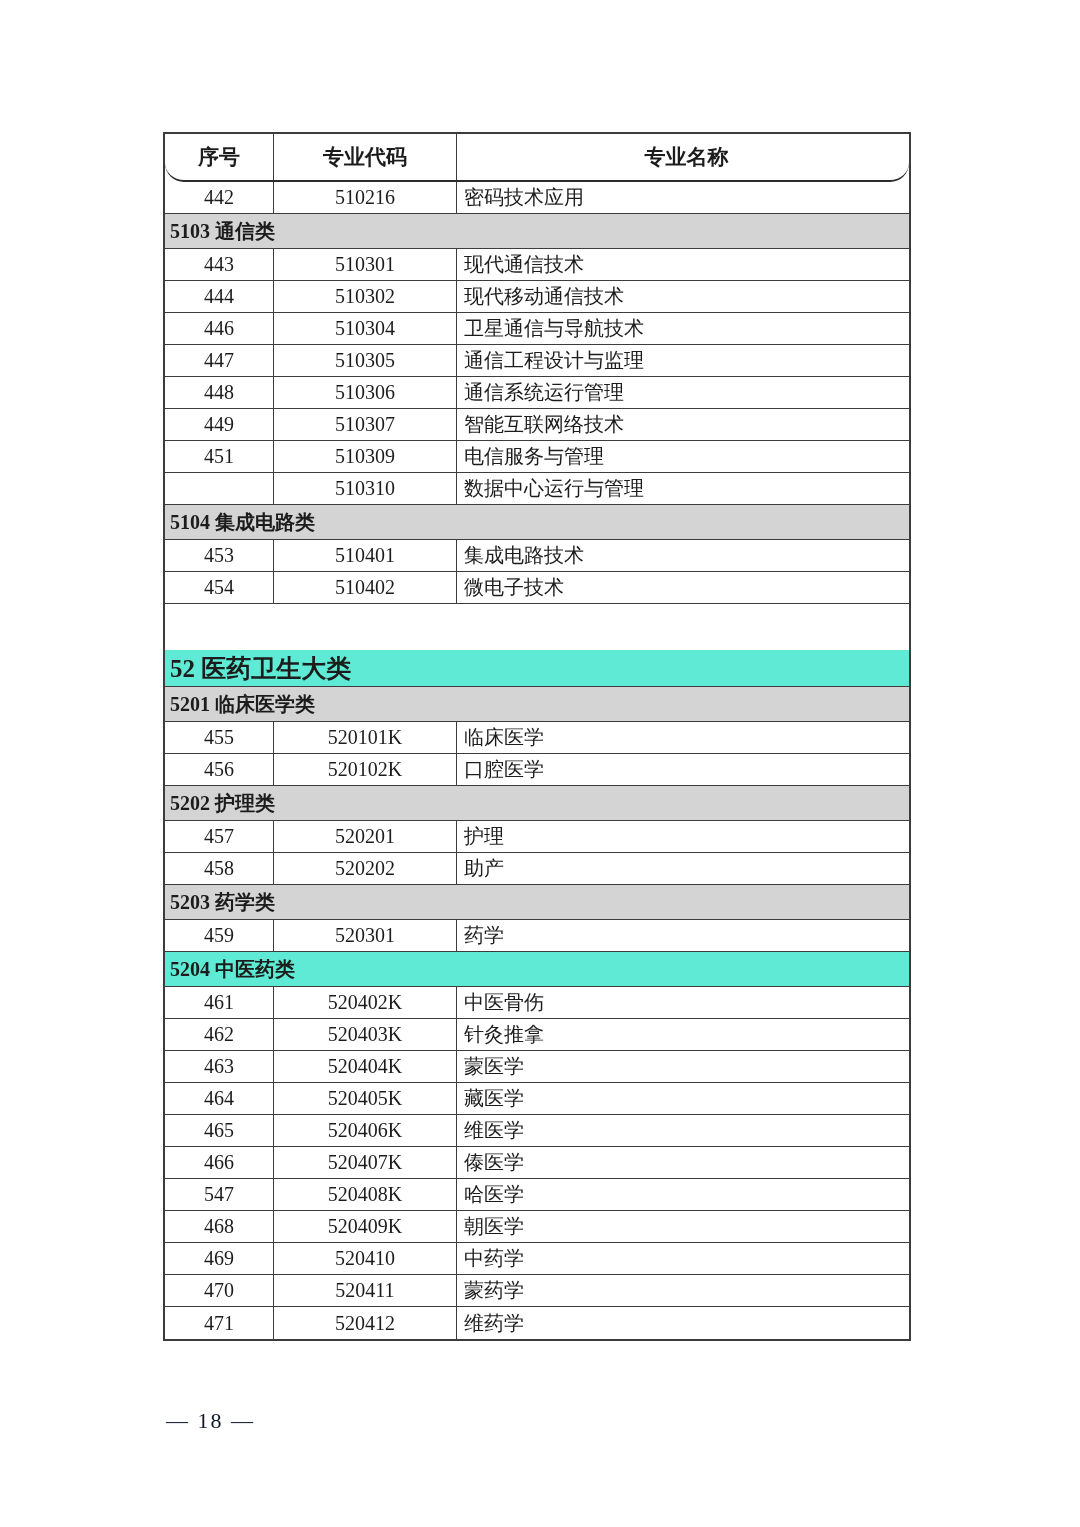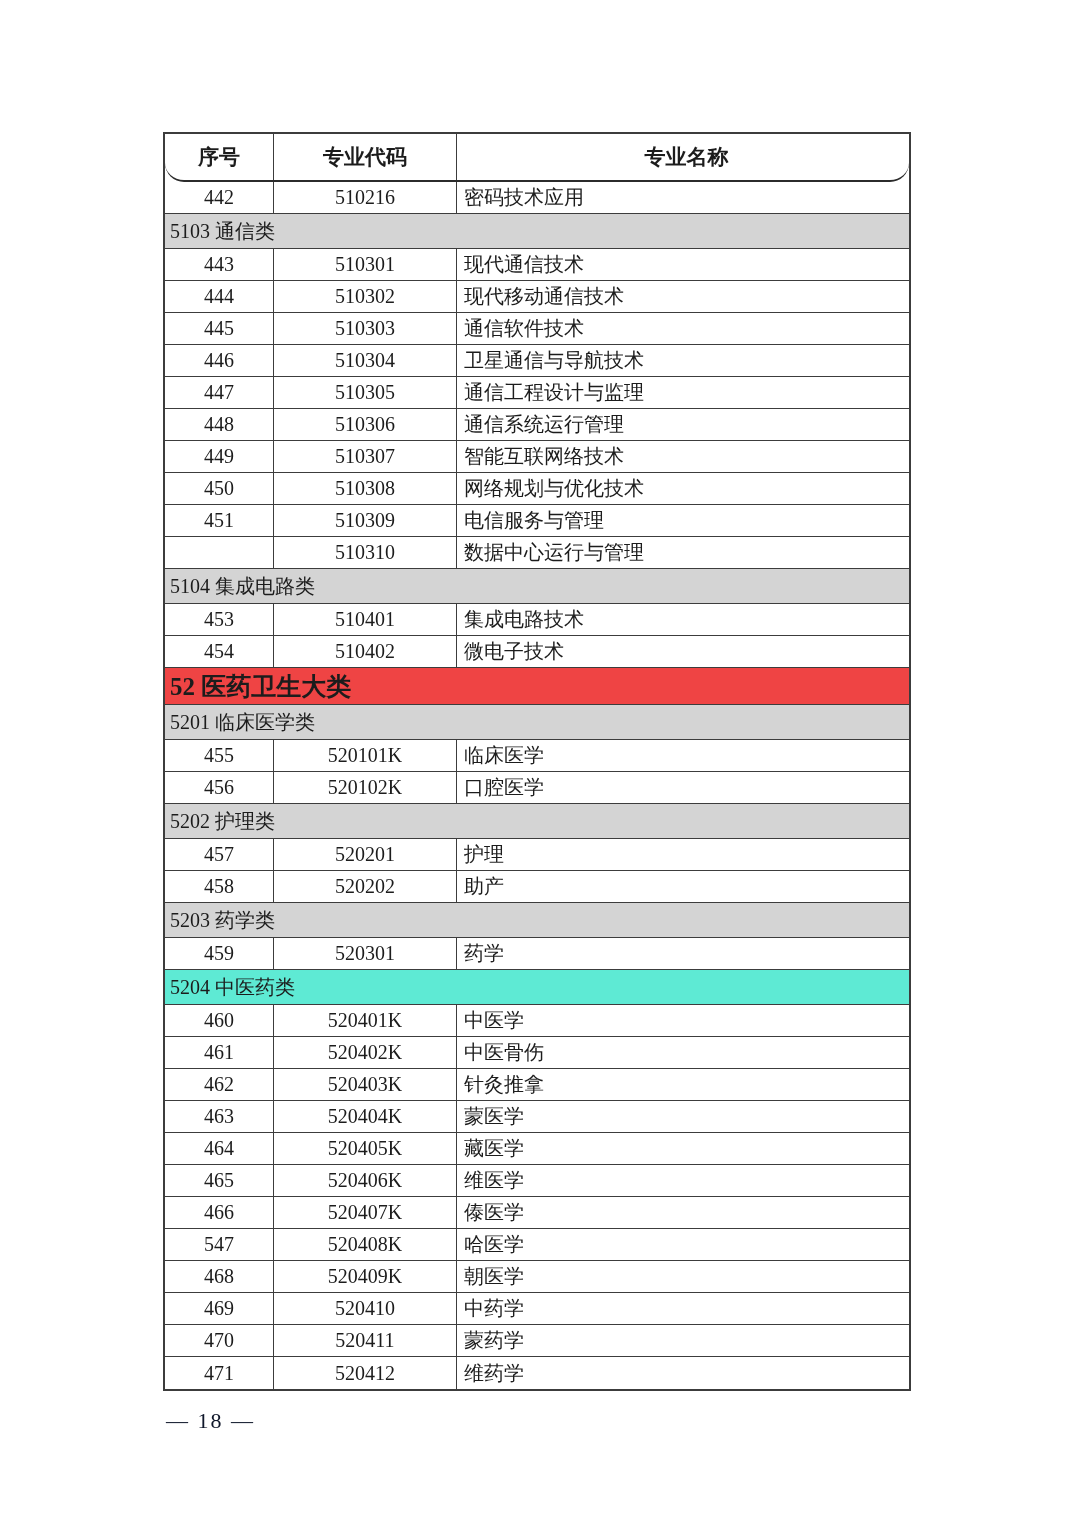--- a/index.html
+++ b/index.html
@@ -30,21 +30,21 @@
     display: flex; align-items: center;
     font-size: 20px;
     overflow: hidden; white-space: nowrap;
   }
   .col-no   { width: 109px; border-right: 1px solid #3c3c3c; justify-content: center; }
   .col-code { width: 183px; border-right: 1px solid #3c3c3c; justify-content: center; }
   .col-name { flex: 1; justify-content: flex-start; padding-left: 7px; }
   .data-row { height: 32px; }
   .section-row {
     height: 35px; display: flex; align-items: center;
-    font-weight: normal; font-size: 20px;
+    font-weight: bold; font-size: 20px;
     padding-left: 5px;
     border-bottom: 1px solid #3c3c3c;
   }
   .major-row {
     height: 37px; display: flex; align-items: center;
     font-weight: bold; font-size: 25px;
     padding-left: 5px;
     border-bottom: 1px solid #3c3c3c;
   }
   .page-footer {
@@ -75,71 +75,61 @@
         <div class="cell col-no">443</div>
         <div class="cell col-code">510301</div>
         <div class="cell col-name">现代通信技术</div>
       </div>
       <div class="row data-row">
         <div class="cell col-no">444</div>
         <div class="cell col-code">510302</div>
         <div class="cell col-name">现代移动通信技术</div>
       </div>
       <div class="row data-row">
-        <div class="cell col-no">445</div>
-        <div class="cell col-code">510303</div>
-        <div class="cell col-name">通信软件技术</div>
-      </div>
-      <div class="row data-row">
         <div class="cell col-no">446</div>
         <div class="cell col-code">510304</div>
         <div class="cell col-name">卫星通信与导航技术</div>
       </div>
       <div class="row data-row">
         <div class="cell col-no">447</div>
         <div class="cell col-code">510305</div>
         <div class="cell col-name">通信工程设计与监理</div>
       </div>
       <div class="row data-row">
         <div class="cell col-no">448</div>
         <div class="cell col-code">510306</div>
         <div class="cell col-name">通信系统运行管理</div>
       </div>
       <div class="row data-row">
         <div class="cell col-no">449</div>
         <div class="cell col-code">510307</div>
         <div class="cell col-name">智能互联网络技术</div>
       </div>
       <div class="row data-row">
-        <div class="cell col-no">450</div>
-        <div class="cell col-code">510308</div>
-        <div class="cell col-name">网络规划与优化技术</div>
-      </div>
-      <div class="row data-row">
         <div class="cell col-no">451</div>
         <div class="cell col-code">510309</div>
         <div class="cell col-name">电信服务与管理</div>
       </div>
       <div class="row data-row">
         <div class="cell col-no"></div>
         <div class="cell col-code">510310</div>
         <div class="cell col-name">数据中心运行与管理</div>
       </div>
       <div class="section-row" style="background: rgb(212, 212, 212);">5104 集成电路类</div>
       <div class="row data-row">
         <div class="cell col-no">453</div>
         <div class="cell col-code">510401</div>
         <div class="cell col-name">集成电路技术</div>
       </div>
       <div class="row data-row">
         <div class="cell col-no">454</div>
         <div class="cell col-code">510402</div>
         <div class="cell col-name">微电子技术</div>
       </div>
-      <div class="major-row" style="background: #ef4444;">52 医药卫生大类</div>
+      <div class="major-row" style="background: #5eead4; margin-top: 46px;">52 医药卫生大类</div>
       <div class="section-row" style="background: rgb(212, 212, 212);">5201 临床医学类</div>
       <div class="row data-row">
         <div class="cell col-no">455</div>
         <div class="cell col-code">520101K</div>
         <div class="cell col-name">临床医学</div>
       </div>
       <div class="row data-row">
         <div class="cell col-no">456</div>
         <div class="cell col-code">520102K</div>
         <div class="cell col-name">口腔医学</div>
@@ -155,25 +145,20 @@
         <div class="cell col-code">520202</div>
         <div class="cell col-name">助产</div>
       </div>
       <div class="section-row" style="background: rgb(212, 212, 212);">5203 药学类</div>
       <div class="row data-row">
         <div class="cell col-no">459</div>
         <div class="cell col-code">520301</div>
         <div class="cell col-name">药学</div>
       </div>
       <div class="section-row" style="background: #5eead4;">5204 中医药类</div>
-      <div class="row data-row">
-        <div class="cell col-no">460</div>
-        <div class="cell col-code">520401K</div>
-        <div class="cell col-name">中医学</div>
-      </div>
       <div class="row data-row">
         <div class="cell col-no">461</div>
         <div class="cell col-code">520402K</div>
         <div class="cell col-name">中医骨伤</div>
       </div>
       <div class="row data-row">
         <div class="cell col-no">462</div>
         <div class="cell col-code">520403K</div>
         <div class="cell col-name">针灸推拿</div>
       </div>

